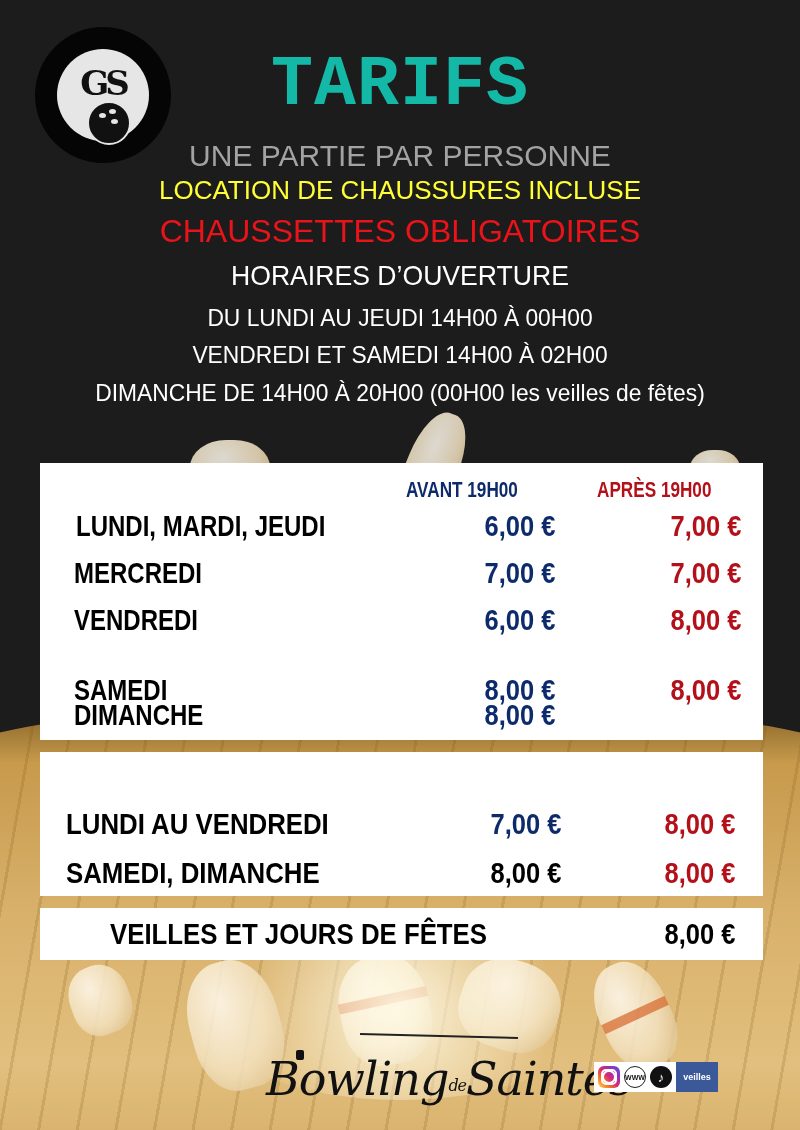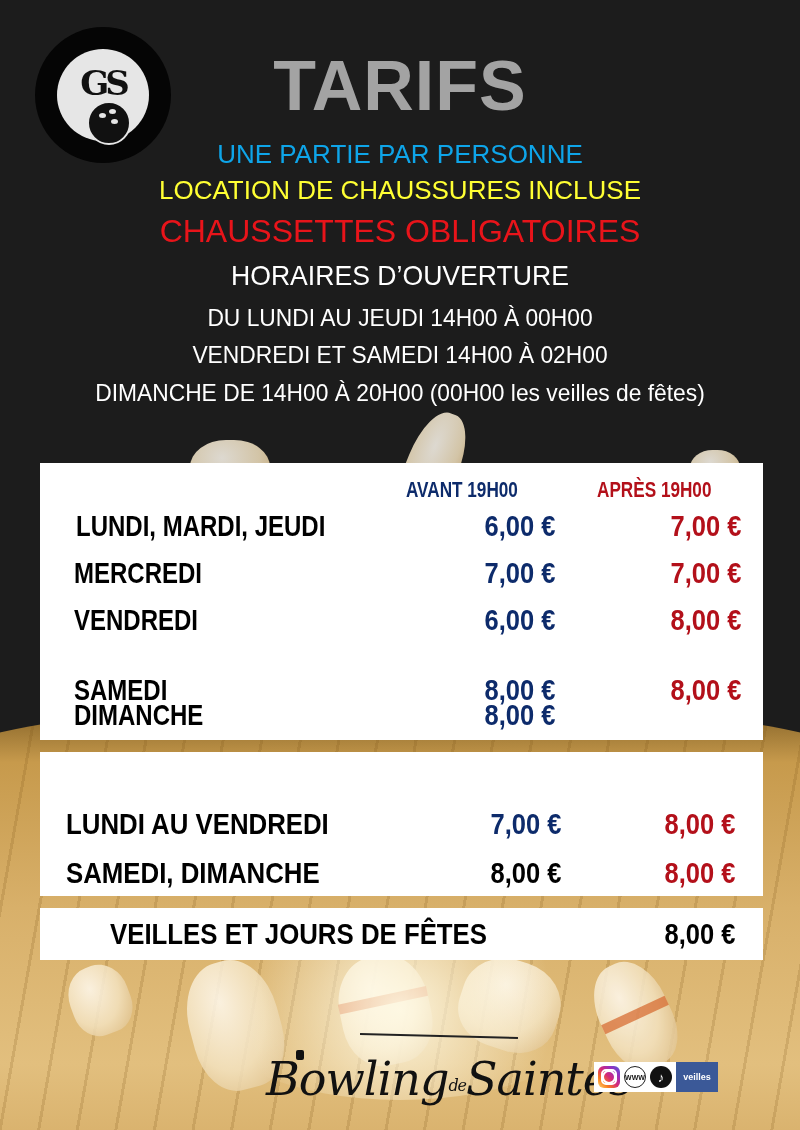--- a/index.html
+++ b/index.html
@@ -32,23 +32,23 @@
   .logo-inner {
     width: 92px; height: 92px; border-radius: 50%; background: #e6e6e6; position: relative;
     display: flex; align-items: center; justify-content: center;
     font-family: "DejaVu Serif", serif; font-weight: bold; font-size: 34px; color: #111; letter-spacing: -4px;
   }
   .logo-ball { position: absolute; width: 44px; height: 44px; border-radius: 50%; background: #111;
     left: 30px; top: 52px; border: 2px solid #e6e6e6; }
   .logo-ball i { position: absolute; width: 7px; height: 5px; border-radius: 50%; background: #e6e6e6; }
 
   .header { position: absolute; left: 0; top: 0; width: 800px; text-align: center; }
-  .title { position: absolute; left: 0; width: 800px; top: 46px; font-size: 70px; font-weight: bold; color: #a3a3a3; letter-spacing: 1px; line-height: 80px; }
+  .title { position: absolute; left: 0; width: 800px; top: 46px; font-size: 70px; font-weight: bold; color: #14b8a6; letter-spacing: 1px; line-height: 80px; font-family: Liberation Mono, monospace; }
   .line { position: absolute; left: 0; width: 800px; text-align: center; line-height: 1; white-space: nowrap; }
-  .l1 { top: 141px; font-size: 26px; color: #0ea5e9; }
+  .l1 { top: 141px; font-size: 30px; color: #a3a3a3; }
   .l2 { top: 177px; font-size: 26px; color: #ffff33; }
   .l3 { top: 215px; font-size: 32px; color: #e8141a; }
   .l4 { top: 262px; font-size: 28px; color: #ffffff; transform: scaleX(.95); }
   .l5 { top: 306px; font-size: 24px; color: #ffffff; transform: scaleX(.95); }
   .l6 { top: 343px; font-size: 24px; color: #ffffff; transform: scaleX(.95); }
   .l7 { top: 381px; font-size: 24px; color: #ffffff; transform: scaleX(.95); }
 
   .box { position: absolute; left: 40px; width: 723px; background: #fff; }
   .box1 { top: 463px; height: 277px; }
   .box2 { top: 752px; height: 144px; }

